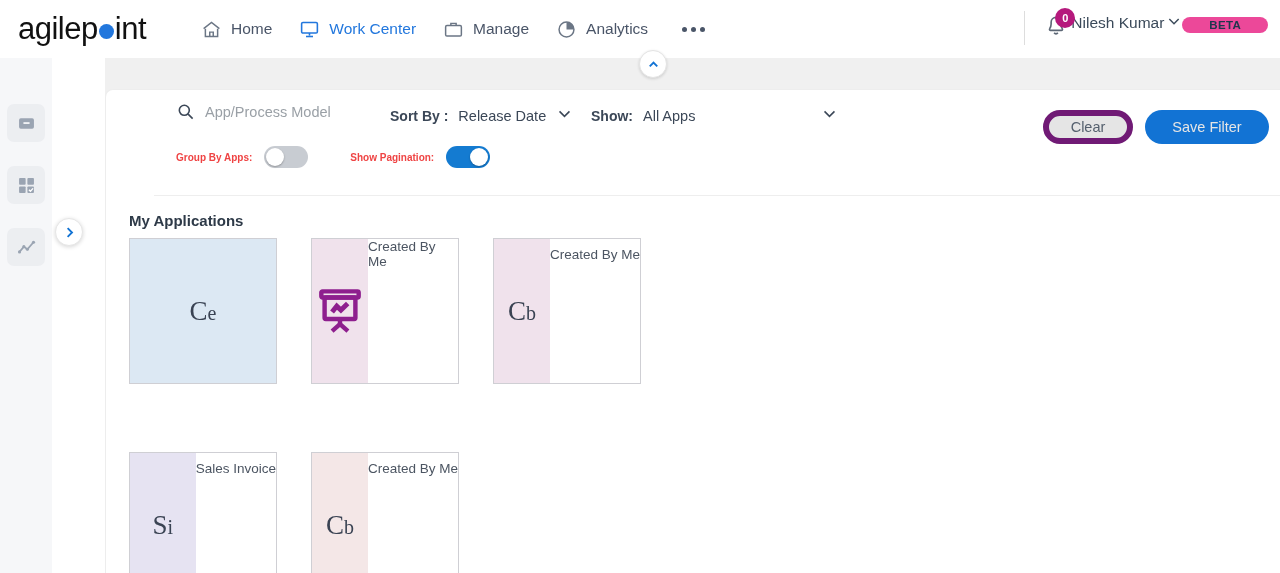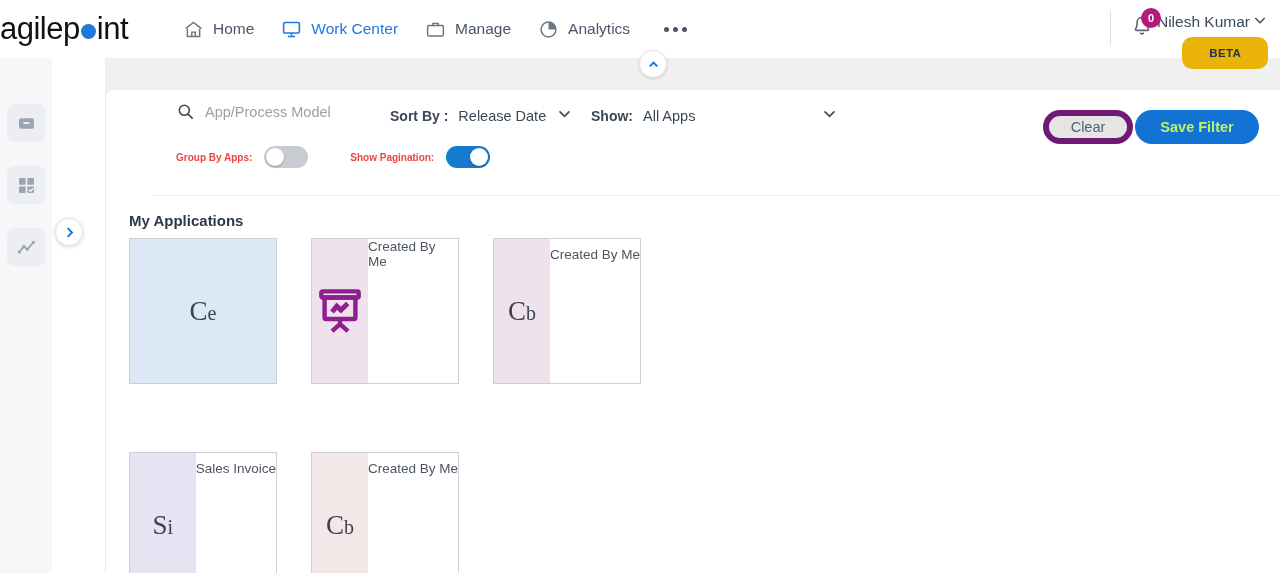--- a/index.html
+++ b/index.html
@@ -12,20 +12,21 @@
   body { position: relative; }
 
   
   .header {
     position: absolute; top: 0; left: 0; width: 1280px; height: 58px;
     background: #ffffff;
     display: flex; align-items: center;
     z-index: 20;
   }
   .logo {
+    margin-left: 18px;
     display: flex; align-items: center;
     font-size: 31px; font-weight: 400; letter-spacing: -0.5px;
     color: #111111;
   }
   .logo .logo-dot {
     display: inline-block; width: 15px; height: 15px; border-radius: 50%;
     background: #2277dd; margin: 0 1px; position: relative; top: 2px;
   }
   .nav {
     display: flex; align-items: center; margin-left: 54px; gap: 26px;
@@ -50,30 +51,30 @@
     width: 1px; height: 34px; background: #dddddd; margin-top: 11px; margin-right: 18px;
   }
   .bell-wrap { position: relative; margin-top: 12px; width: 28px; height: 30px; }
   .badge {
     position: absolute; top: -4px; left: 12px;
     min-width: 20px; height: 20px; border-radius: 50%;
     background: #b5197c; color: #ffffff;
     font-size: 11px; font-weight: bold;
     display: flex; align-items: center; justify-content: center;
   }
-  .user-block { display: flex; flex-direction: column; align-items: flex-end; margin-top: 12px; margin-right: 6px; }
+  .user-block { display: flex; flex-direction: row; align-items: flex-end; margin-top: 12px; margin-right: 6px; }
   .user-name {
     display: flex; align-items: center; gap: 2px;
     font-size: 15.5px; color: #3b4a5a; cursor: pointer;
   }
   .beta-pill {
     margin-top: 5px;
-    background: #eab308; color: #21364d;
+    background: #ec4899; color: #21364d;
     font-size: 11.5px; font-weight: bold;
-    border-radius: 10px; padding: 10px 27px;
+    border-radius: 10px; padding: 2px 27px;
     letter-spacing: .3px;
   }
 
   
   .collapse-btn {
     position: absolute; left: 639px; top: 50px;
     width: 28px; height: 28px; border-radius: 50%;
     background: #ffffff; border: 1px solid #e4e4e4;
     box-shadow: 0 1px 3px rgba(0,0,0,.14);
     display: flex; align-items: center; justify-content: center;
@@ -167,24 +168,24 @@
 
   .btn-clear {
     position: absolute; right: 147px; top: 20px;
     width: 90px; height: 34px; border-radius: 17px;
     border: 6px solid #701a75; background: #e5e5e5;
     color: #55606e; font-size: 14.5px;
     display: flex; align-items: center; justify-content: center; cursor: pointer;
     font-family: "Liberation Sans", sans-serif;
   }
   .btn-save {
-    position: absolute; right: 21px; top: 20px;
+    position: absolute; right: 11px; top: 20px;
     width: 124px; height: 34px; border-radius: 17px;
-    border: none; background: #1273d4; color: #bef264;
-    font-size: 14.5px; font-weight: bold;
+    border: none; background: #1273d4; color: #e5e5e5;
+    font-size: 14.5px; font-weight: normal;
     display: flex; align-items: center; justify-content: center; cursor: pointer;
     font-family: "Liberation Sans", sans-serif;
   }
 
   
   .section-title {
     position: absolute; left: 23px; top: 122px;
     font-size: 15px; font-weight: bold; color: #2e3a48;
   }
   .cards {

